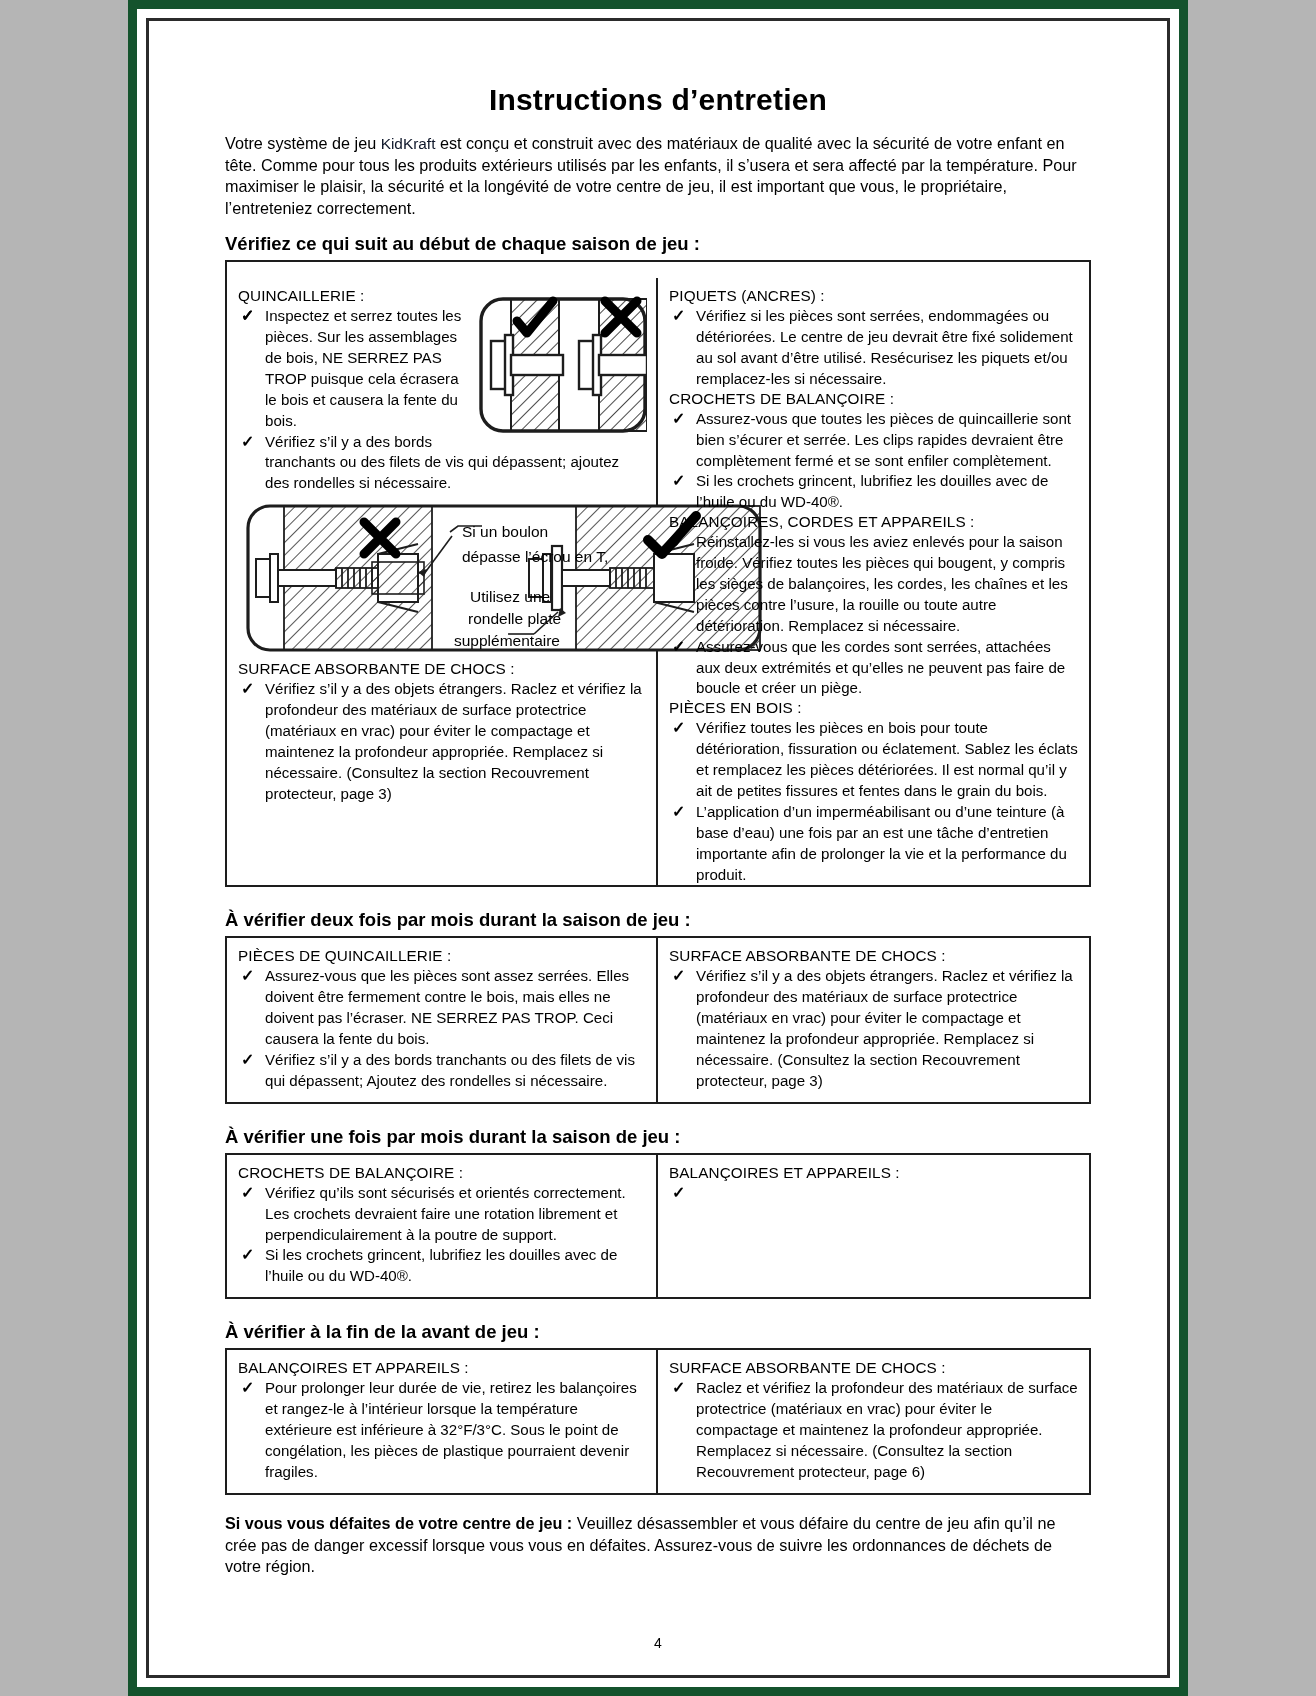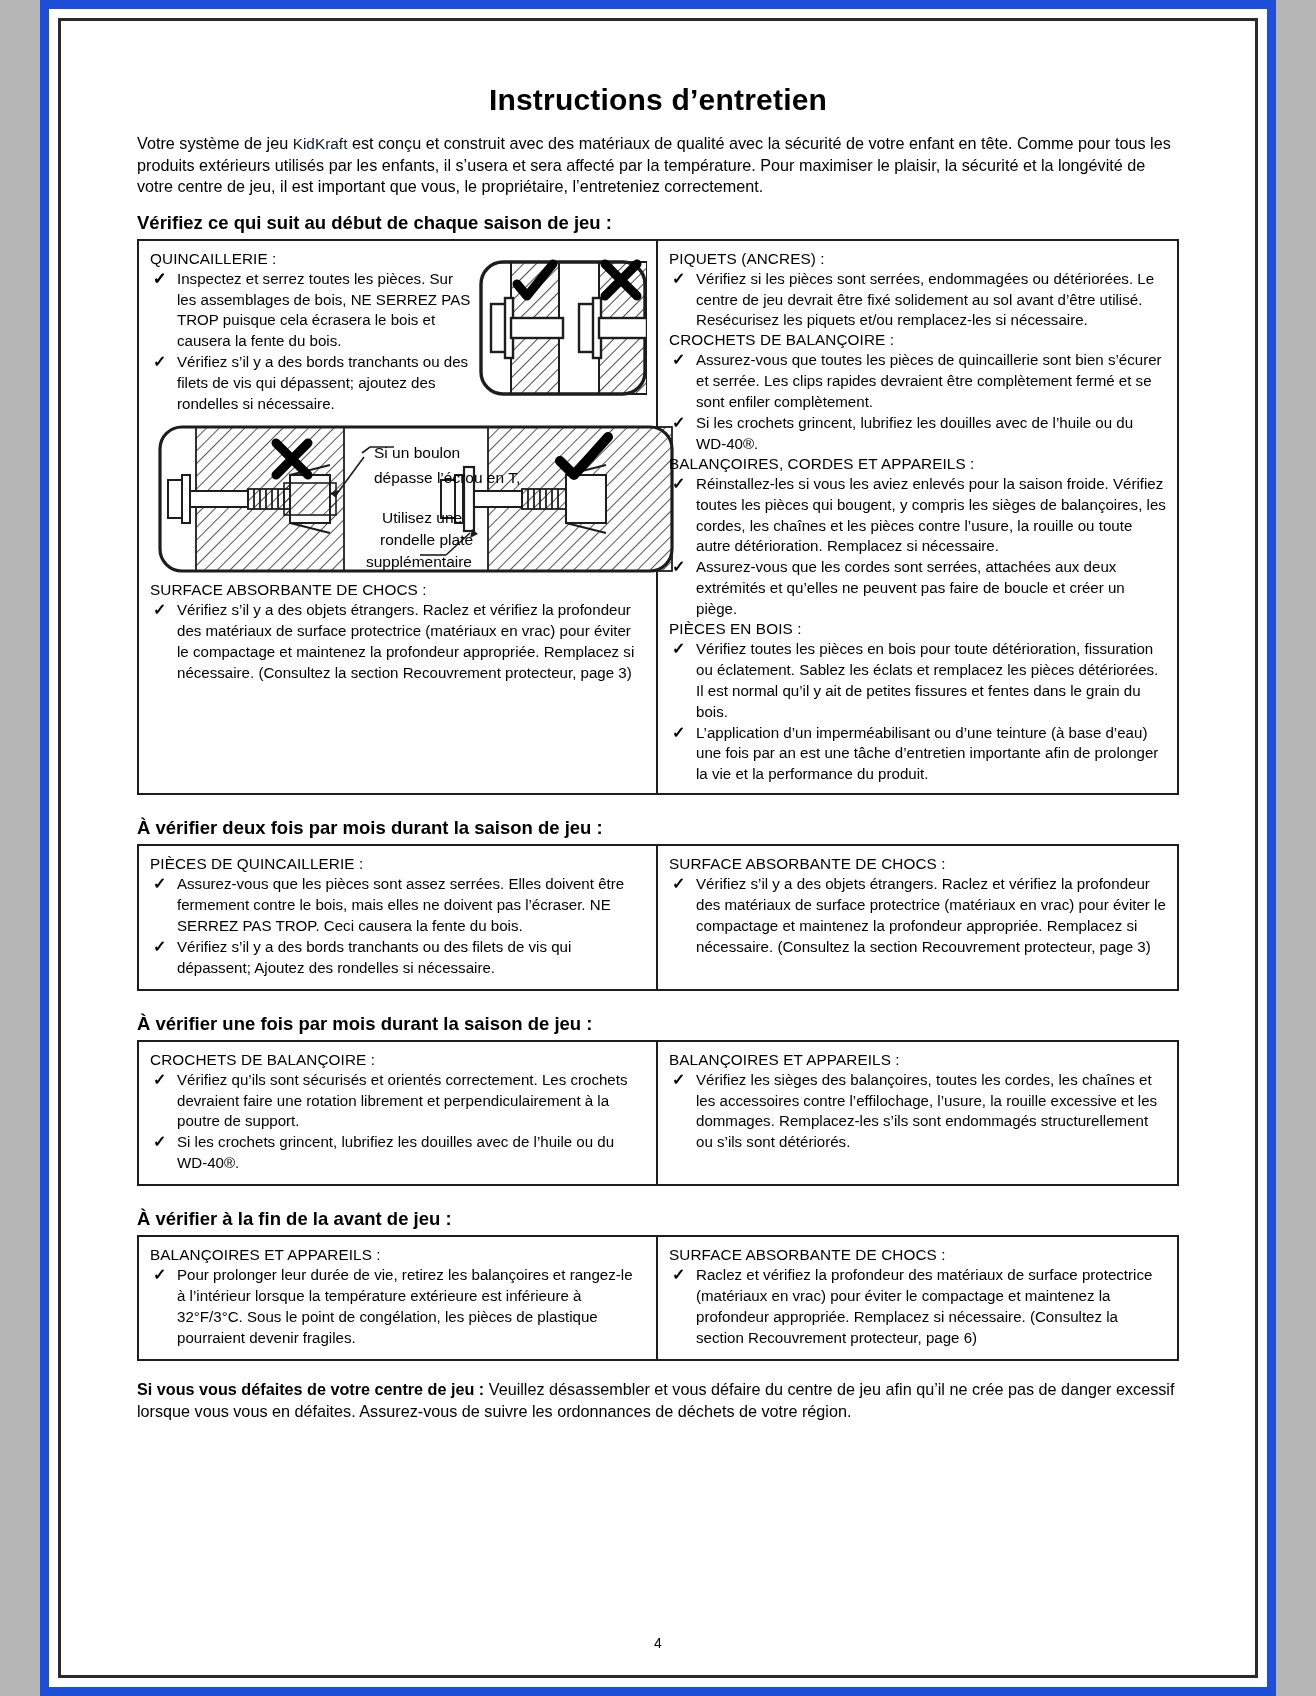--- a/index.html
+++ b/index.html
@@ -6,26 +6,26 @@
   html, body {
     margin: 0;
     padding: 0;
     background: #b5b5b5;
   }
   body {
     font-family: "Liberation Sans", sans-serif;
   }
   .page {
     position: relative;
-    width: 1236px;
+    width: 1060px;
     height: 1696px;
     background: #ffffff;
     margin: 0 auto;
     box-sizing: border-box;
-    border: 9px solid #1d4ed8;
+    border: 9px solid #14532d;
     overflow: hidden;
   }
   .page-frame {
     position: absolute;
     left: 9px;
     top: 9px;
     right: 9px;
     bottom: 9px;
     border: 3px solid #2b2b2b;
     box-sizing: border-box;
@@ -102,21 +102,21 @@
   }
   ul.checklist li .tick {
     position: absolute;
     left: 3px;
     top: -1px;
     font-size: 16px;
     line-height: 1.35;
     font-weight: bold;
   }
 
-  .big-box .col { padding-bottom: 8px; }
+  .big-box .col { padding-bottom: 0; margin-top: 16px; }
 
   
   .fig-wrap-1 {
     float: right;
     width: 168px;
     height: 168px;
     margin: -6px -2px 2px 6px;
   }
   .fig-wrap-2 {
     margin: 10px 0 8px 8px;
@@ -307,21 +307,21 @@
         <div class="col left">
           <p class="cat-title">CROCHETS DE BALANÇOIRE :</p>
           <ul class="checklist">
             <li><span class="tick">✓</span><span>Vérifiez qu’ils sont sécurisés et orientés correctement.  Les crochets devraient faire une rotation librement et perpendiculairement à la poutre de support.</span></li>
             <li><span class="tick">✓</span><span>Si les crochets grincent, lubrifiez les douilles avec de l’huile ou du WD-40®.</span></li>
           </ul>
         </div>
         <div class="col">
           <p class="cat-title">BALANÇOIRES ET APPAREILS :</p>
           <ul class="checklist">
-            <li><span class="tick">✓</span><span>Vérifiez les sièges des balançoires, toutes les cordes, les chaînes et les accessoires contre l’effilochage, l’usure, la rouille excessive et les dommages. Remplacez-les s’ils sont endommagés structurellement ou s’ils sont détériorés.</span></li>
+            <li><span class="tick">✓</span></li>
           </ul>
         </div>
       </div>
 
       <h2 class="section-heading spaced">À vérifier à la fin de la avant de jeu :</h2>
       <div class="grid">
         <div class="col left">
           <p class="cat-title">BALANÇOIRES ET APPAREILS :</p>
           <ul class="checklist">
             <li><span class="tick">✓</span><span>Pour prolonger leur durée de vie, retirez les balançoires et rangez-le à l’intérieur lorsque la température extérieure est inférieure à 32°F/3°C. Sous le point de congélation, les pièces de plastique pourraient devenir fragiles.</span></li>

